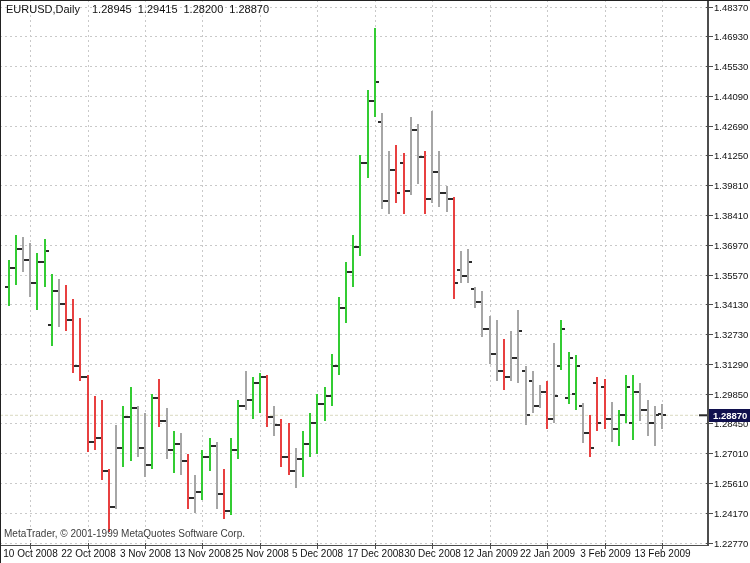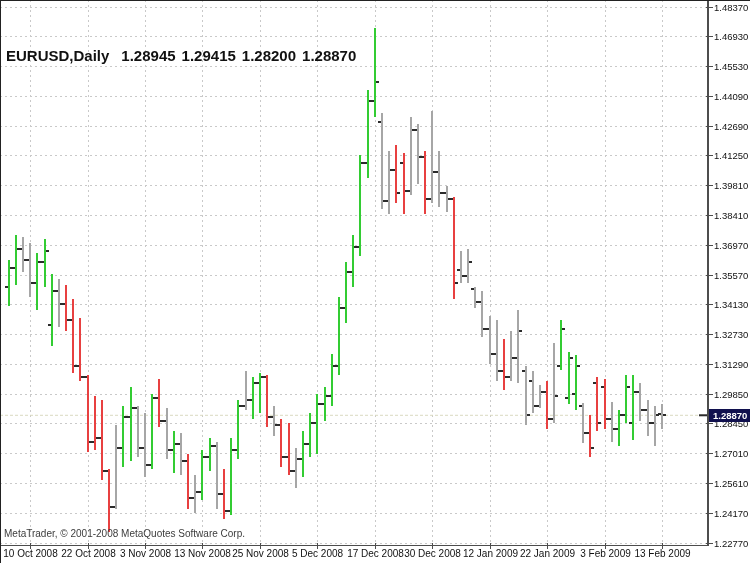--- a/index.html
+++ b/index.html
@@ -2,22 +2,22 @@
 <html><head>
 <meta charset="utf-8">
 <style>
   html,body{margin:0;padding:0;}
   body{
     width:750px;height:563px;position:relative;overflow:hidden;
     background:#ffffff;font-family:"Liberation Sans",sans-serif;
   }
   #chart-svg{position:absolute;left:0;top:0;}
   .chart-title{
-    position:absolute;left:6px;top:3px;font-size:15px;font-weight:bold;
-    color:#111;white-space:nowrap;z-index:3;margin-top:44px;
+    position:absolute;left:6px;top:3px;font-size:11px;font-weight:normal;
+    color:#111;white-space:nowrap;z-index:3;
   }
   .chart-title .sym{margin-right:12px;}
   .chart-title .num{margin-right:6px;}
   .watermark{
     position:absolute;left:4px;top:528px;font-size:10px;color:#3d3d3d;
     white-space:nowrap;z-index:3;
   }
 </style>
 </head>
 <body>
@@ -598,13 +598,13 @@
     <g shape-rendering="crispEdges">
       <rect x="709" y="408.78125000000017" width="41" height="13" fill="#10104e"></rect>
       <text x="713" y="419.0812500000002" font-size="9.5" font-weight="bold" fill="#ffffff" font-family="&quot;Liberation Sans&quot;,sans-serif">1.28870</text>
     </g>
   </svg>
 
 <div class="chart-title">
   <span class="sym">EURUSD,Daily</span><span class="num">1.28945</span><span class="num">1.29415</span><span class="num">1.28200</span><span class="num">1.28870</span>
 </div>
 
-<div class="watermark">MetaTrader, © 2001-2008 MetaQuotes Software Corp.</div>
+<div class="watermark">MetaTrader, © 2001-1999 MetaQuotes Software Corp.</div>
 
 </body></html>

